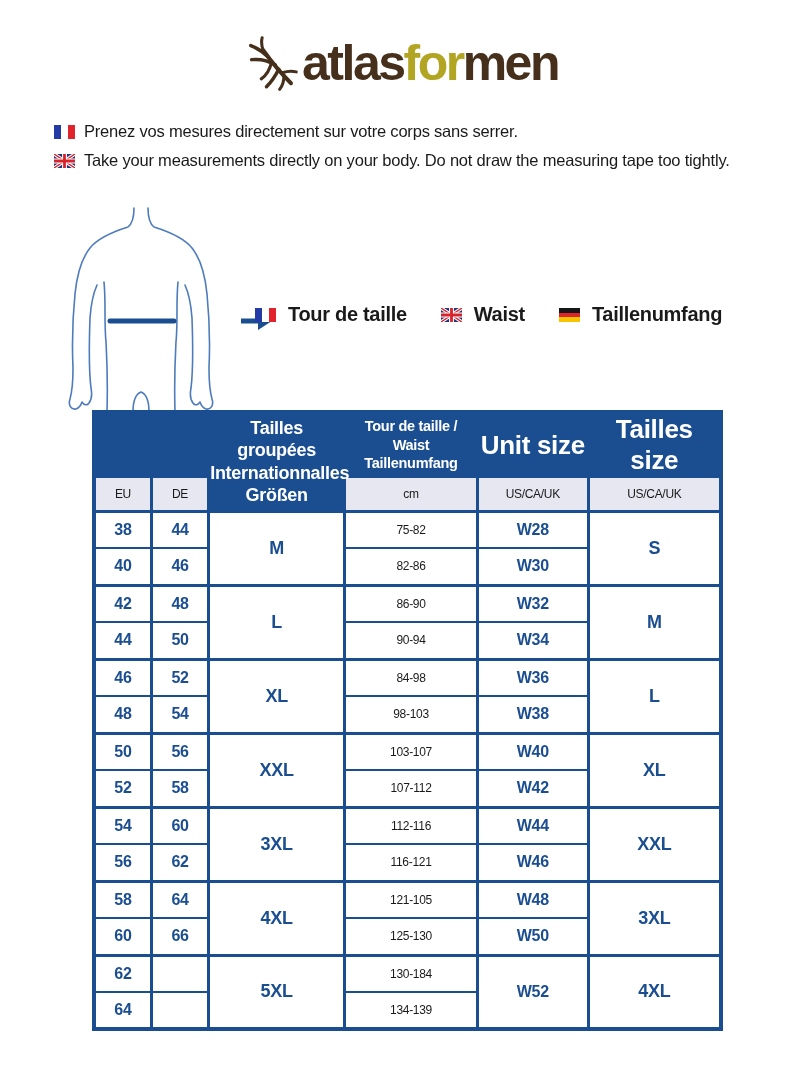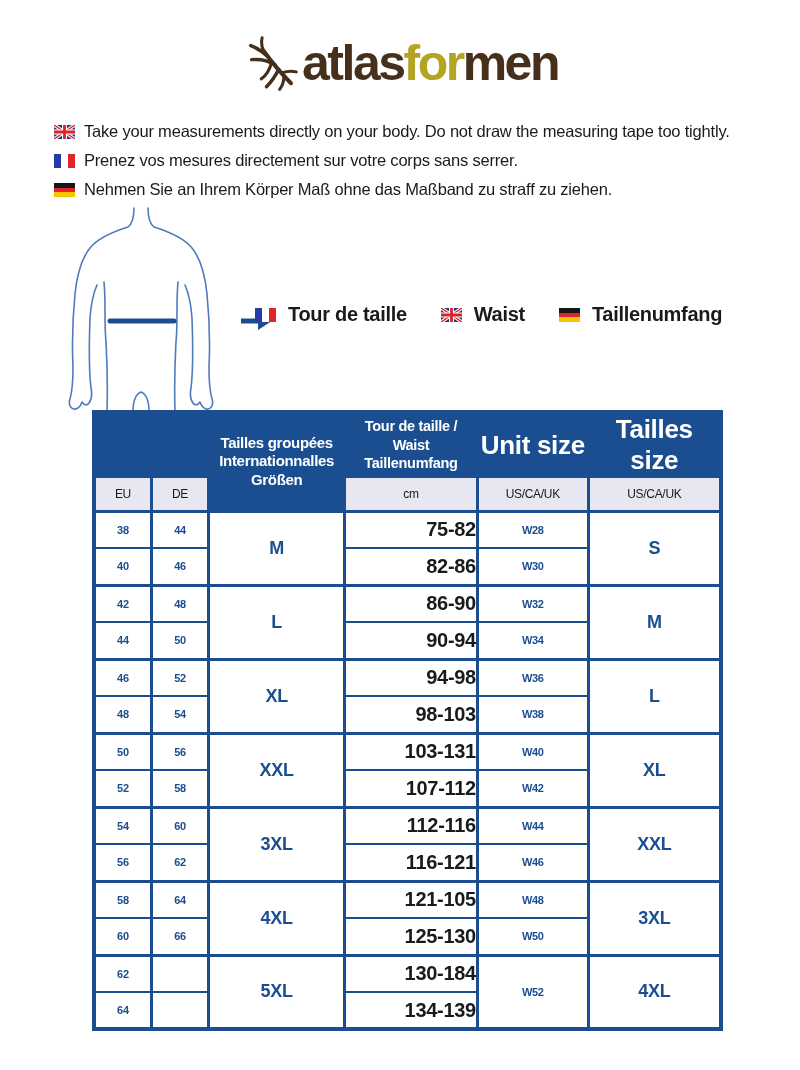--- a/index.html
+++ b/index.html
@@ -41,26 +41,26 @@
     text-align:center;vertical-align:middle;padding:0;
   }
   .size-table{border:4px solid var(--blue);}
   .size-table tr.ht th{height:44px;}
   .size-table tr.hs th{height:34px;}
   .size-table tbody tr{height:37px;}
   .size-table tbody tr.ga td{border-top-width:3px;}
   th.bluec{background:var(--blue);color:#fff;font-weight:bold;}
   th.lightc{background:var(--light);color:var(--ink);font-weight:normal;font-size:12px;}
   .pre{white-space:pre-line;line-height:1.25;}
-  th.t-intl{font-size:15px;}
+  th.t-intl{font-size:18px;}
   th.t-waist{font-size:14.5px;line-height:1.3;}
   th.t-big{font-size:26px;}
-  td.c-eu,td.c-de,td.c-unit{color:var(--blue);font-weight:bold;font-size:11px;}
+  td.c-eu,td.c-de,td.c-unit{color:var(--blue);font-weight:bold;font-size:16px;}
   td.c-intl,td.c-grp{color:var(--blue);font-weight:bold;font-size:18px;background:#fff;}
-  td.c-cm{color:var(--ink);font-weight:bold;font-size:20px;text-align:right;}
+  td.c-cm{color:var(--ink);font-weight:normal;font-size:12px;}
   td{background:#fff;}
 </style>
 </head>
 <body>
 
 <div class="page">
 
   <div class="logo-row">
     <span class="logo-icon">
       <svg width="56" height="56" viewBox="0 0 64 64">
@@ -73,38 +73,34 @@
           <path d="M34 29 C32 38 28 45 22 49" stroke-width="3.5"></path>
           <path d="M48 45 C48 52 46 57 43 61" stroke-width="3.5"></path>
           <path d="M46 42 C52 40 58 40 62 41" stroke-width="3.5"></path>
         </g>
       </svg>
     </span><span class="brand"><span class="b1">atlas</span><span class="b2">for</span><span class="b3">men</span></span>
   </div>
 
   <div class="instructions">
     <div class="instr-line">
+      <span class="flag flag-fr"></span>
+      <span>Prenez vos mesures directement sur votre corps sans serrer.</span>
+    </div>
+    <div class="instr-line">
       <span class="flag">
         <svg viewBox="0 0 60 40">
             <rect fill="#29337a" width="60" height="40"></rect>
             <path d="M0,0 60,40 M60,0 0,40" stroke="#fff" stroke-width="10"></path>
             <path d="M0,0 60,40 M60,0 0,40" stroke="#d8232a" stroke-width="4"></path>
             <path d="M30,0 V40 M0,20 H60" stroke="#fff" stroke-width="14"></path>
             <path d="M30,0 V40 M0,20 H60" stroke="#d8232a" stroke-width="8"></path>
           </svg>
       </span>
       <span>Take your measurements directly on your body. Do not draw the measuring tape too tightly.</span>
-    </div>
-    <div class="instr-line">
-      <span class="flag flag-fr"></span>
-      <span>Prenez vos mesures directement sur votre corps sans serrer.</span>
-    </div>
-    <div class="instr-line">
-      <span class="flag flag-de"></span>
-      <span>Nehmen Sie an Ihrem Körper Maß ohne das Maßband zu straff zu ziehen.</span>
     </div>
   </div>
 
   <svg class="body-svg" width="215" height="206" viewBox="0 0 215 206">
     <g fill="none" stroke="#4d7bbd" stroke-width="1.6" stroke-linecap="round" stroke-linejoin="round">
 
       <path d="M74,2 C74,10 73,17 68,21 C52,26 38,32 30,42 C22,52 17,68 15,88 C13,108 12,140 13,162 C13,175 12,186 10,193 C8,199 11,204 16,203 C19,202 21,199 22,196 C24,199 27,200 29,197 C32,193 32,187 31,182 C29,166 29,140 30,112 C31,98 33,88 37,79"></path>
 
       <path d="M88,2 C88,10 89,17 94,21 C110,26 124,32 132,42 C140,52 145,68 147,88 C149,108 150,140 149,162 C149,175 150,186 152,193 C154,199 151,204 146,203 C143,202 141,199 140,196 C138,199 135,200 133,197 C130,193 130,187 131,182 C133,166 133,140 132,112 C131,98 129,88 125,79"></path>
 
@@ -203,36 +199,36 @@
         <td class="c-eu">44</td>
         <td class="c-de">50</td>
         <td class="c-cm">90-94</td>
         <td class="c-unit">W34</td>
       </tr>
 
       <tr class="ga">
         <td class="c-eu">46</td>
         <td class="c-de">52</td>
         <td class="c-intl" rowspan="2">XL</td>
-        <td class="c-cm">94-98</td>
+        <td class="c-cm">84-98</td>
         <td class="c-unit">W36</td>
         <td class="c-grp" rowspan="2">L</td>
       </tr>
       <tr>
         <td class="c-eu">48</td>
         <td class="c-de">54</td>
         <td class="c-cm">98-103</td>
         <td class="c-unit">W38</td>
       </tr>
 
       <tr class="ga">
         <td class="c-eu">50</td>
         <td class="c-de">56</td>
         <td class="c-intl" rowspan="2">XXL</td>
-        <td class="c-cm">103-131</td>
+        <td class="c-cm">103-107</td>
         <td class="c-unit">W40</td>
         <td class="c-grp" rowspan="2">XL</td>
       </tr>
       <tr>
         <td class="c-eu">52</td>
         <td class="c-de">58</td>
         <td class="c-cm">107-112</td>
         <td class="c-unit">W42</td>
       </tr>
 

